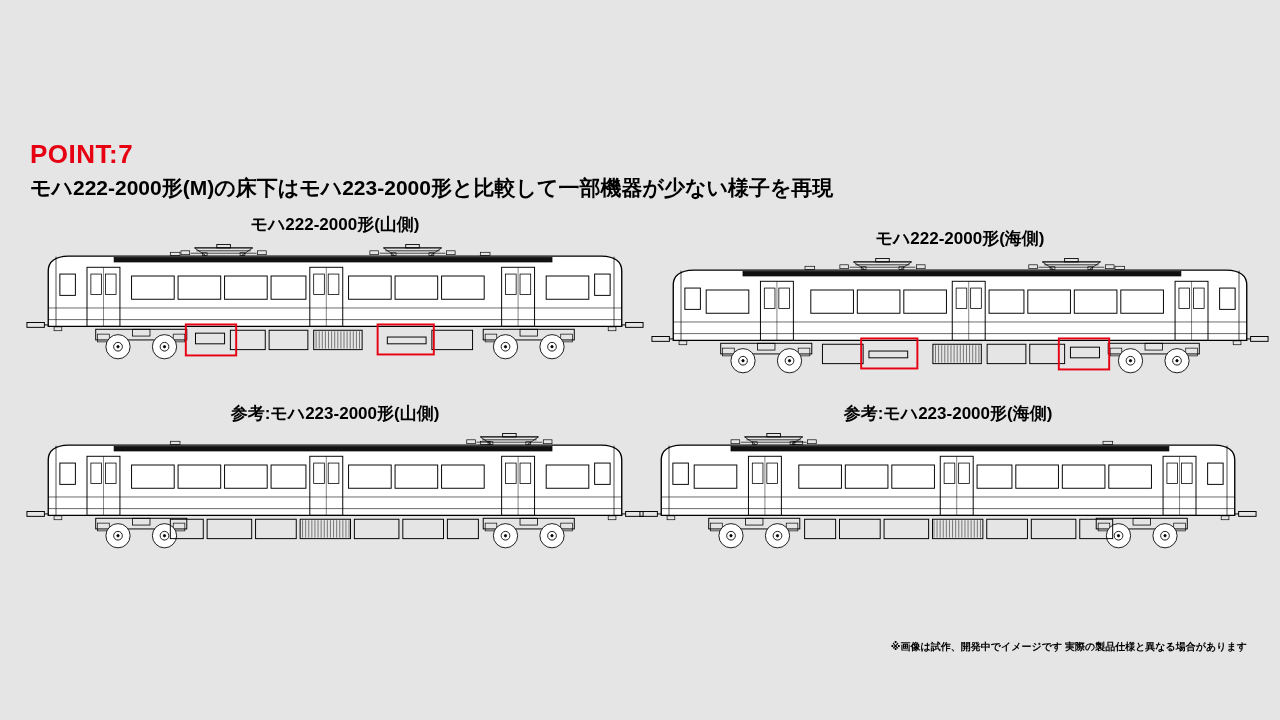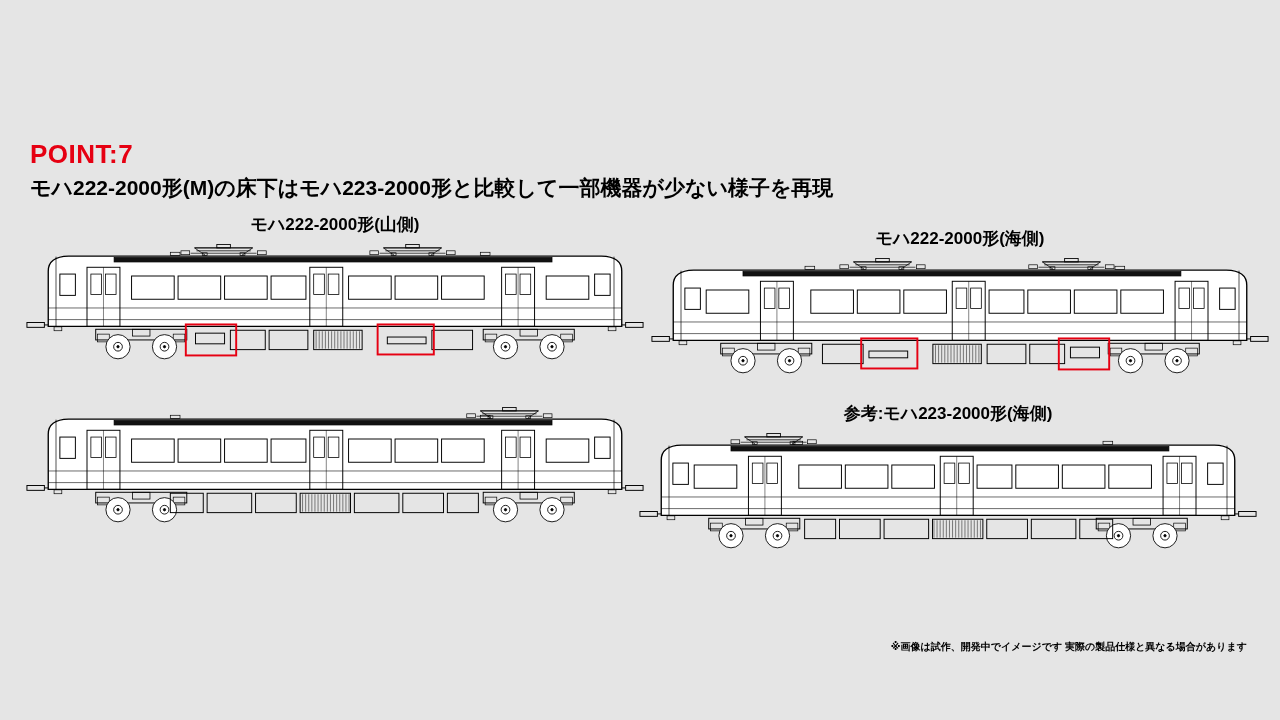--- a/index.html
+++ b/index.html
@@ -234,20 +234,21 @@
             <rect x="374" y="101" width="40" height="7" fill="none" stroke="#000" stroke-width="1"></rect>
             <rect x="420" y="94" width="42" height="20" fill="none" stroke="#000" stroke-width="1"></rect>
             <rect x="166" y="88" width="52" height="32" fill="none" stroke="#e60012" stroke-width="2"></rect>
             <rect x="364" y="88" width="58" height="31" fill="none" stroke="#e60012" stroke-width="2"></rect>
           </g>
         </svg>
       </div>
   </figure>
 
   <figure class="fig" style="left:25px;top:402px">
+    <figcaption>参考:モハ223-2000形(山側)</figcaption>
     <div class="art">
         <svg viewBox="0 0 640 140" width="620" height="136" xmlns="http://www.w3.org/2000/svg">
           <g>
             <rect x="2" y="86" width="18" height="5" fill="none" stroke="#000" stroke-width="1"></rect>
             <line x1="20" y1="88.5" x2="24" y2="88.5" stroke="#000" stroke-width="1"></line>
             <rect x="620" y="86" width="18" height="5" fill="none" stroke="#000" stroke-width="1"></rect>
             <line x1="616" y1="88.5" x2="620" y2="88.5" stroke="#000" stroke-width="1"></line>
             <path d="M24,90 L24,33 Q24,18 45,17.5 L595,17.5 Q616,18 616,33 L616,90 Z" fill="#fff" stroke="#000" stroke-width="1.4"></path>
             <rect x="92" y="19" width="452" height="4.5" fill="#111" stroke="#000" stroke-width="0.8"></rect>
             <line x1="24" y1="71" x2="616" y2="71" stroke="#000" stroke-width="0.6"></line>

